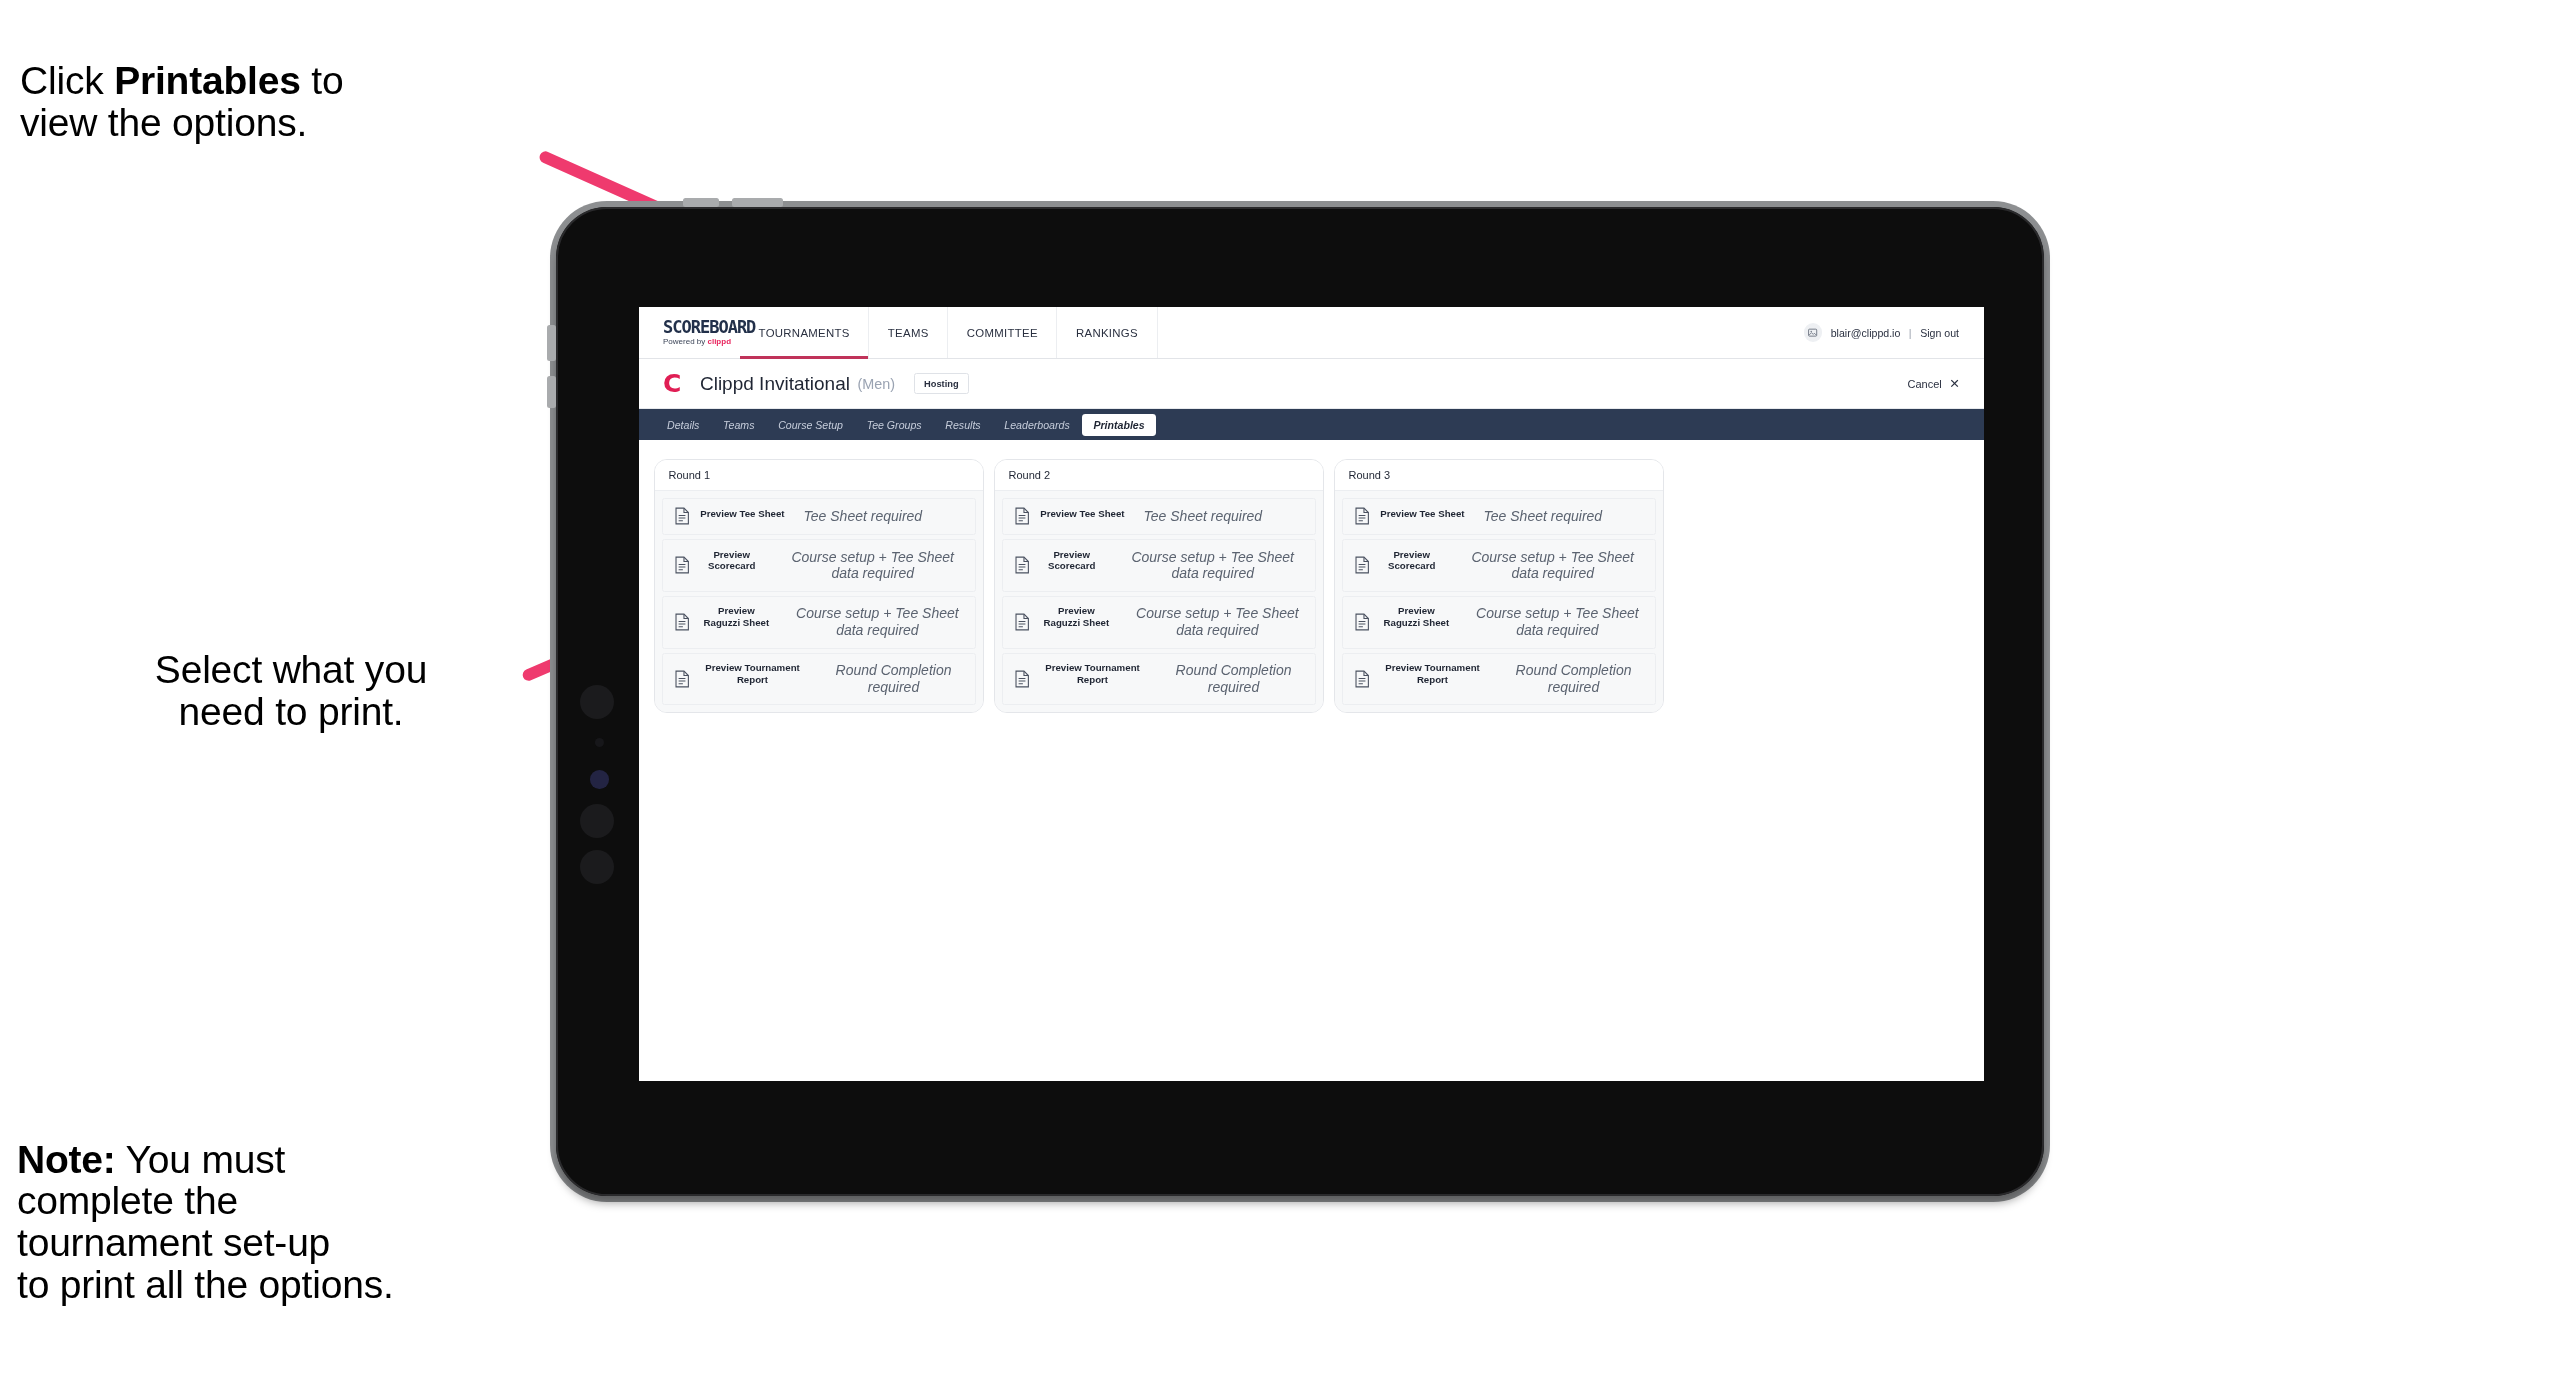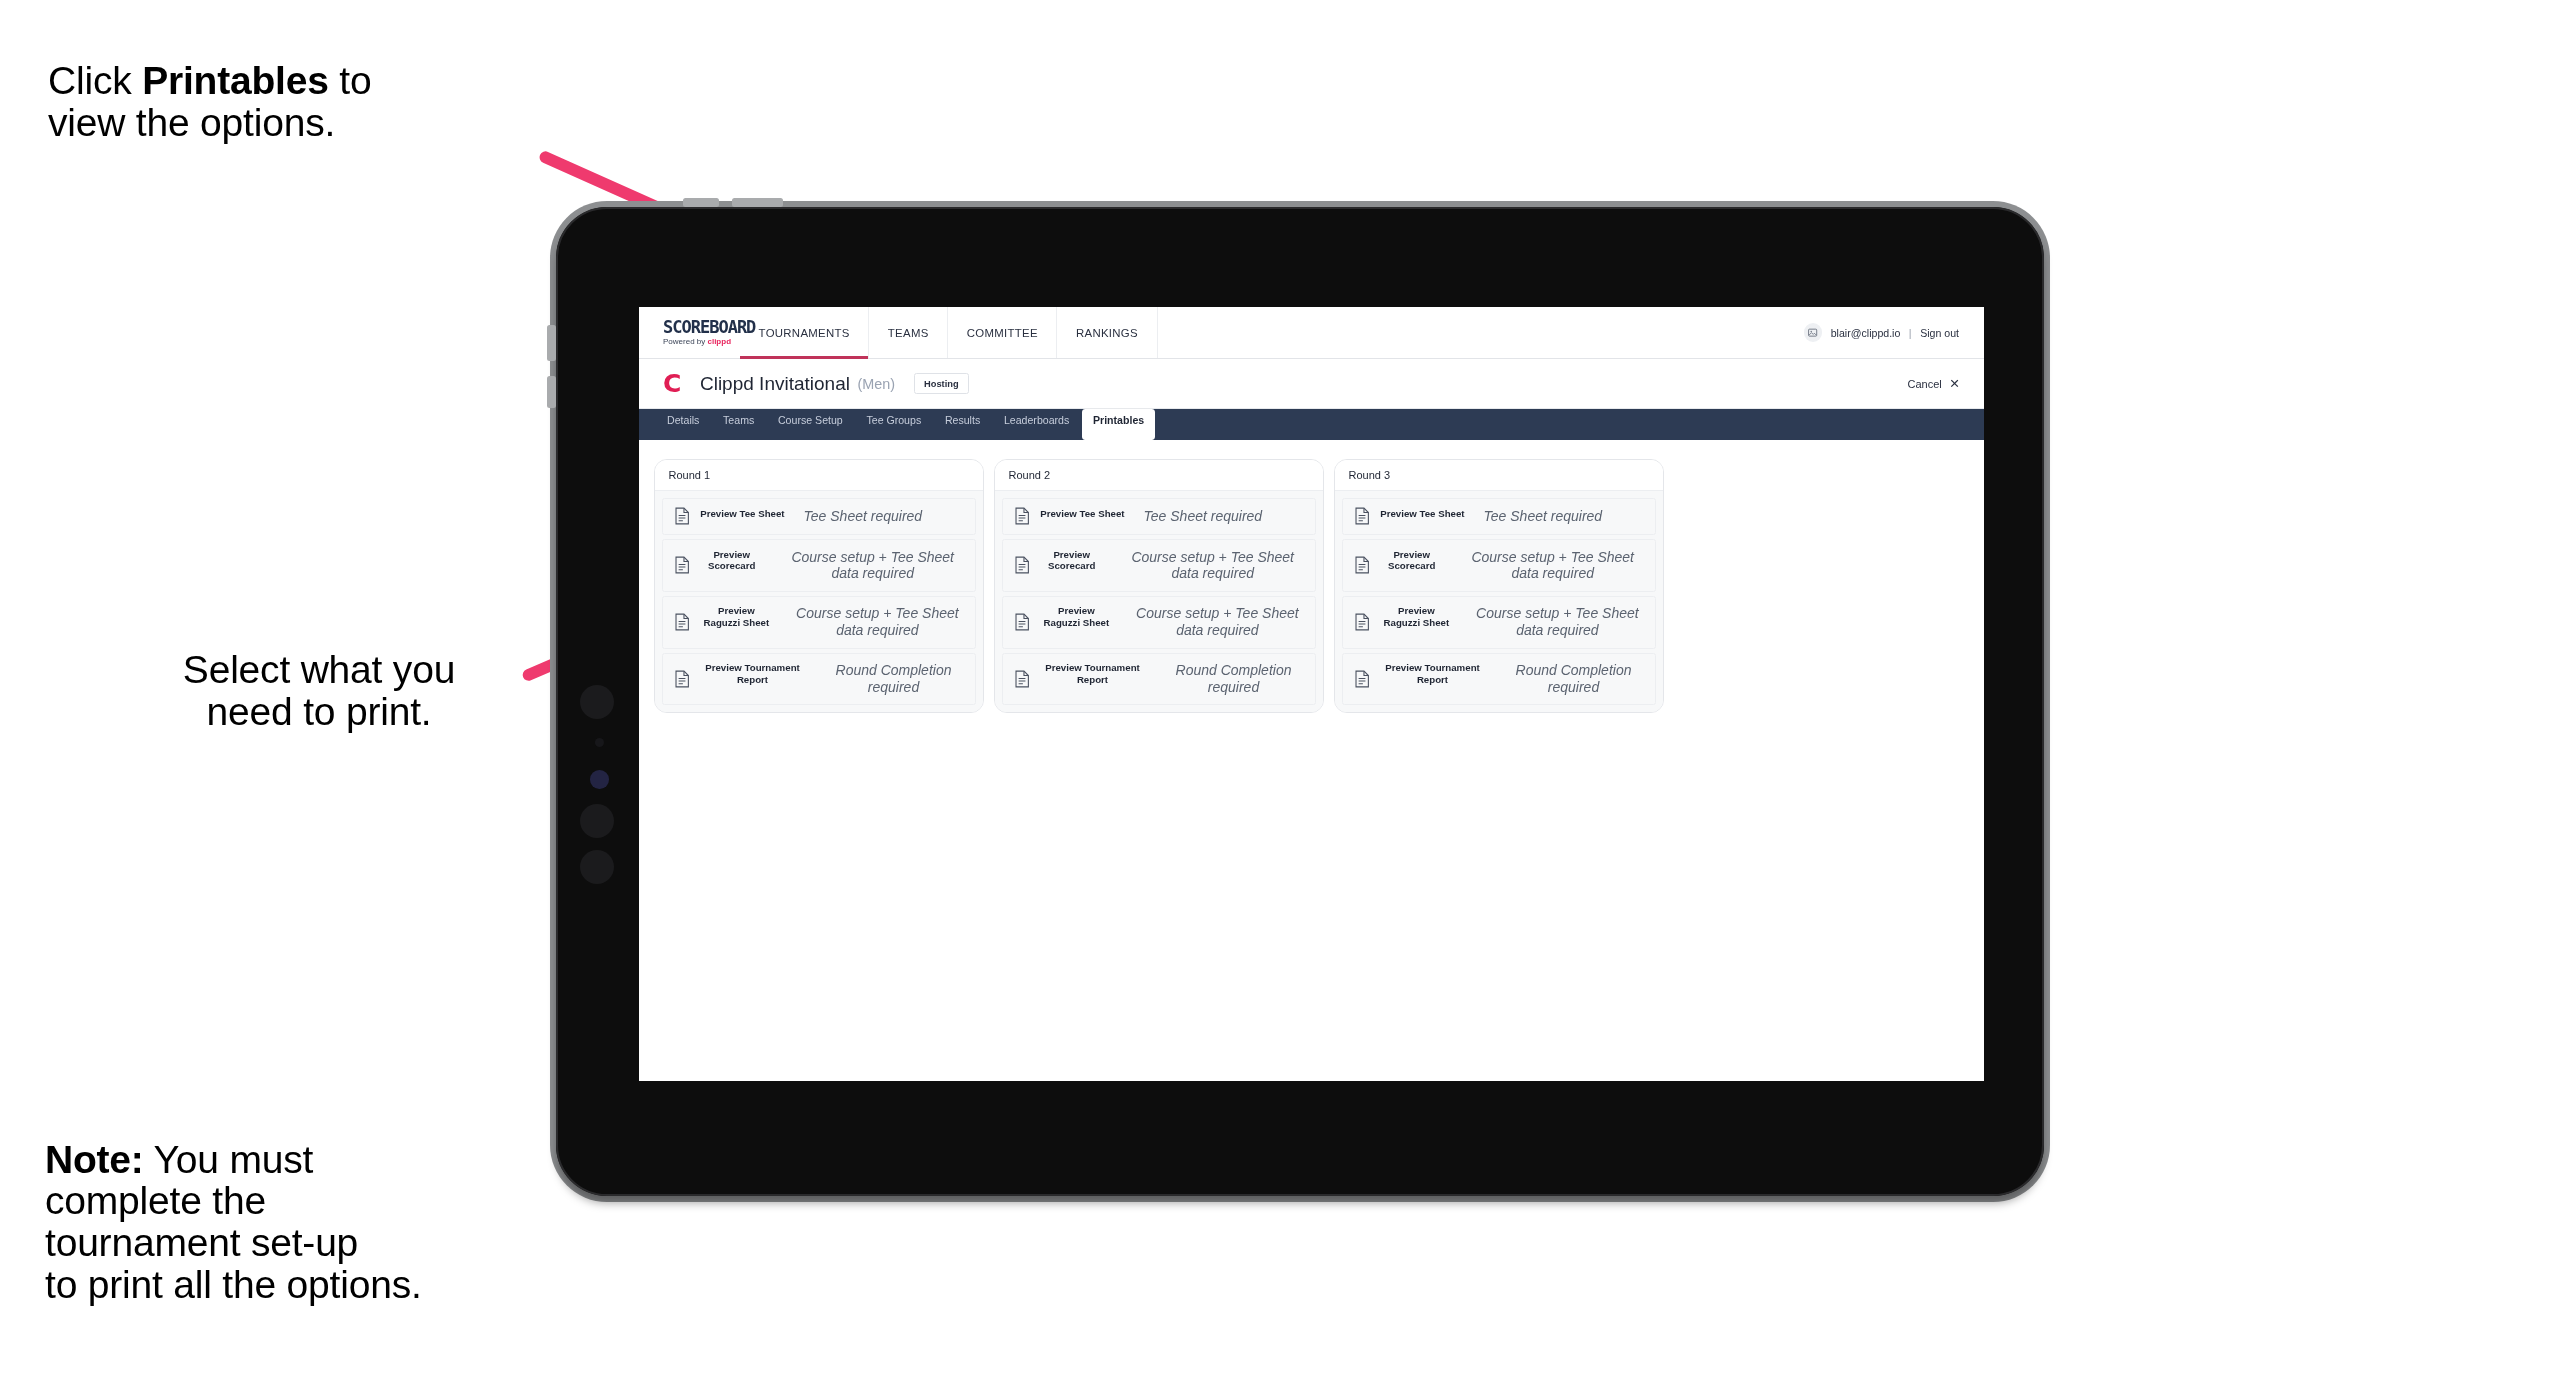--- a/index.html
+++ b/index.html
@@ -13,21 +13,20 @@
 
   
   .anno{
     position:absolute;
     color:#000000;
     font-size:39px;
     line-height:1.07;
     font-family:"Liberation Sans", sans-serif;
     white-space:pre-line;
     letter-spacing:-0.2px;
-    margin-left:28px;
   }
   .anno b{font-weight:bold;}
   #anno-click{left:20px;top:18.6px;width:558px;}
   #anno-select{left:29px;top:649px;width:524px;text-align:center;}
   #anno-note{left:17px;top:1097px;width:677px;}
 
   
   .arrow-svg{position:absolute;left:0;top:0;width:2576px;height:1386px;pointer-events:none;}
 
   
@@ -120,21 +119,21 @@
     padding:4.2px 9.3px;font-size:9.3px;font-weight:bold;color:#2a3040;background:#fff;
   }
   #titlebar-spacer{flex:1;}
   #cancel-btn{
     display:flex;align-items:center;gap:7.6px;font-size:11px;color:#2a3040;cursor:pointer;
   }
   #cancel-x{font-size:12.7px;}
 
   
   #subtabs{
-    height:31px;background:#2d3b54;display:flex;padding:0 17px;gap:1.7px;
+    height:31px;background:#2d3b54;display:flex;align-items:center;padding:0 17px;gap:1.7px;font-style:italic;
   }
   .subtab{
     font-size:10.6px;color:#c6cddb;padding:5px 11px;border-radius:3.4px;cursor:pointer;
   }
   .subtab.active{background:#ffffff;color:#1f2533;font-weight:bold;}
 
   
   #rounds{
     display:flex;gap:10px;padding:18.6px 15px;
   }

